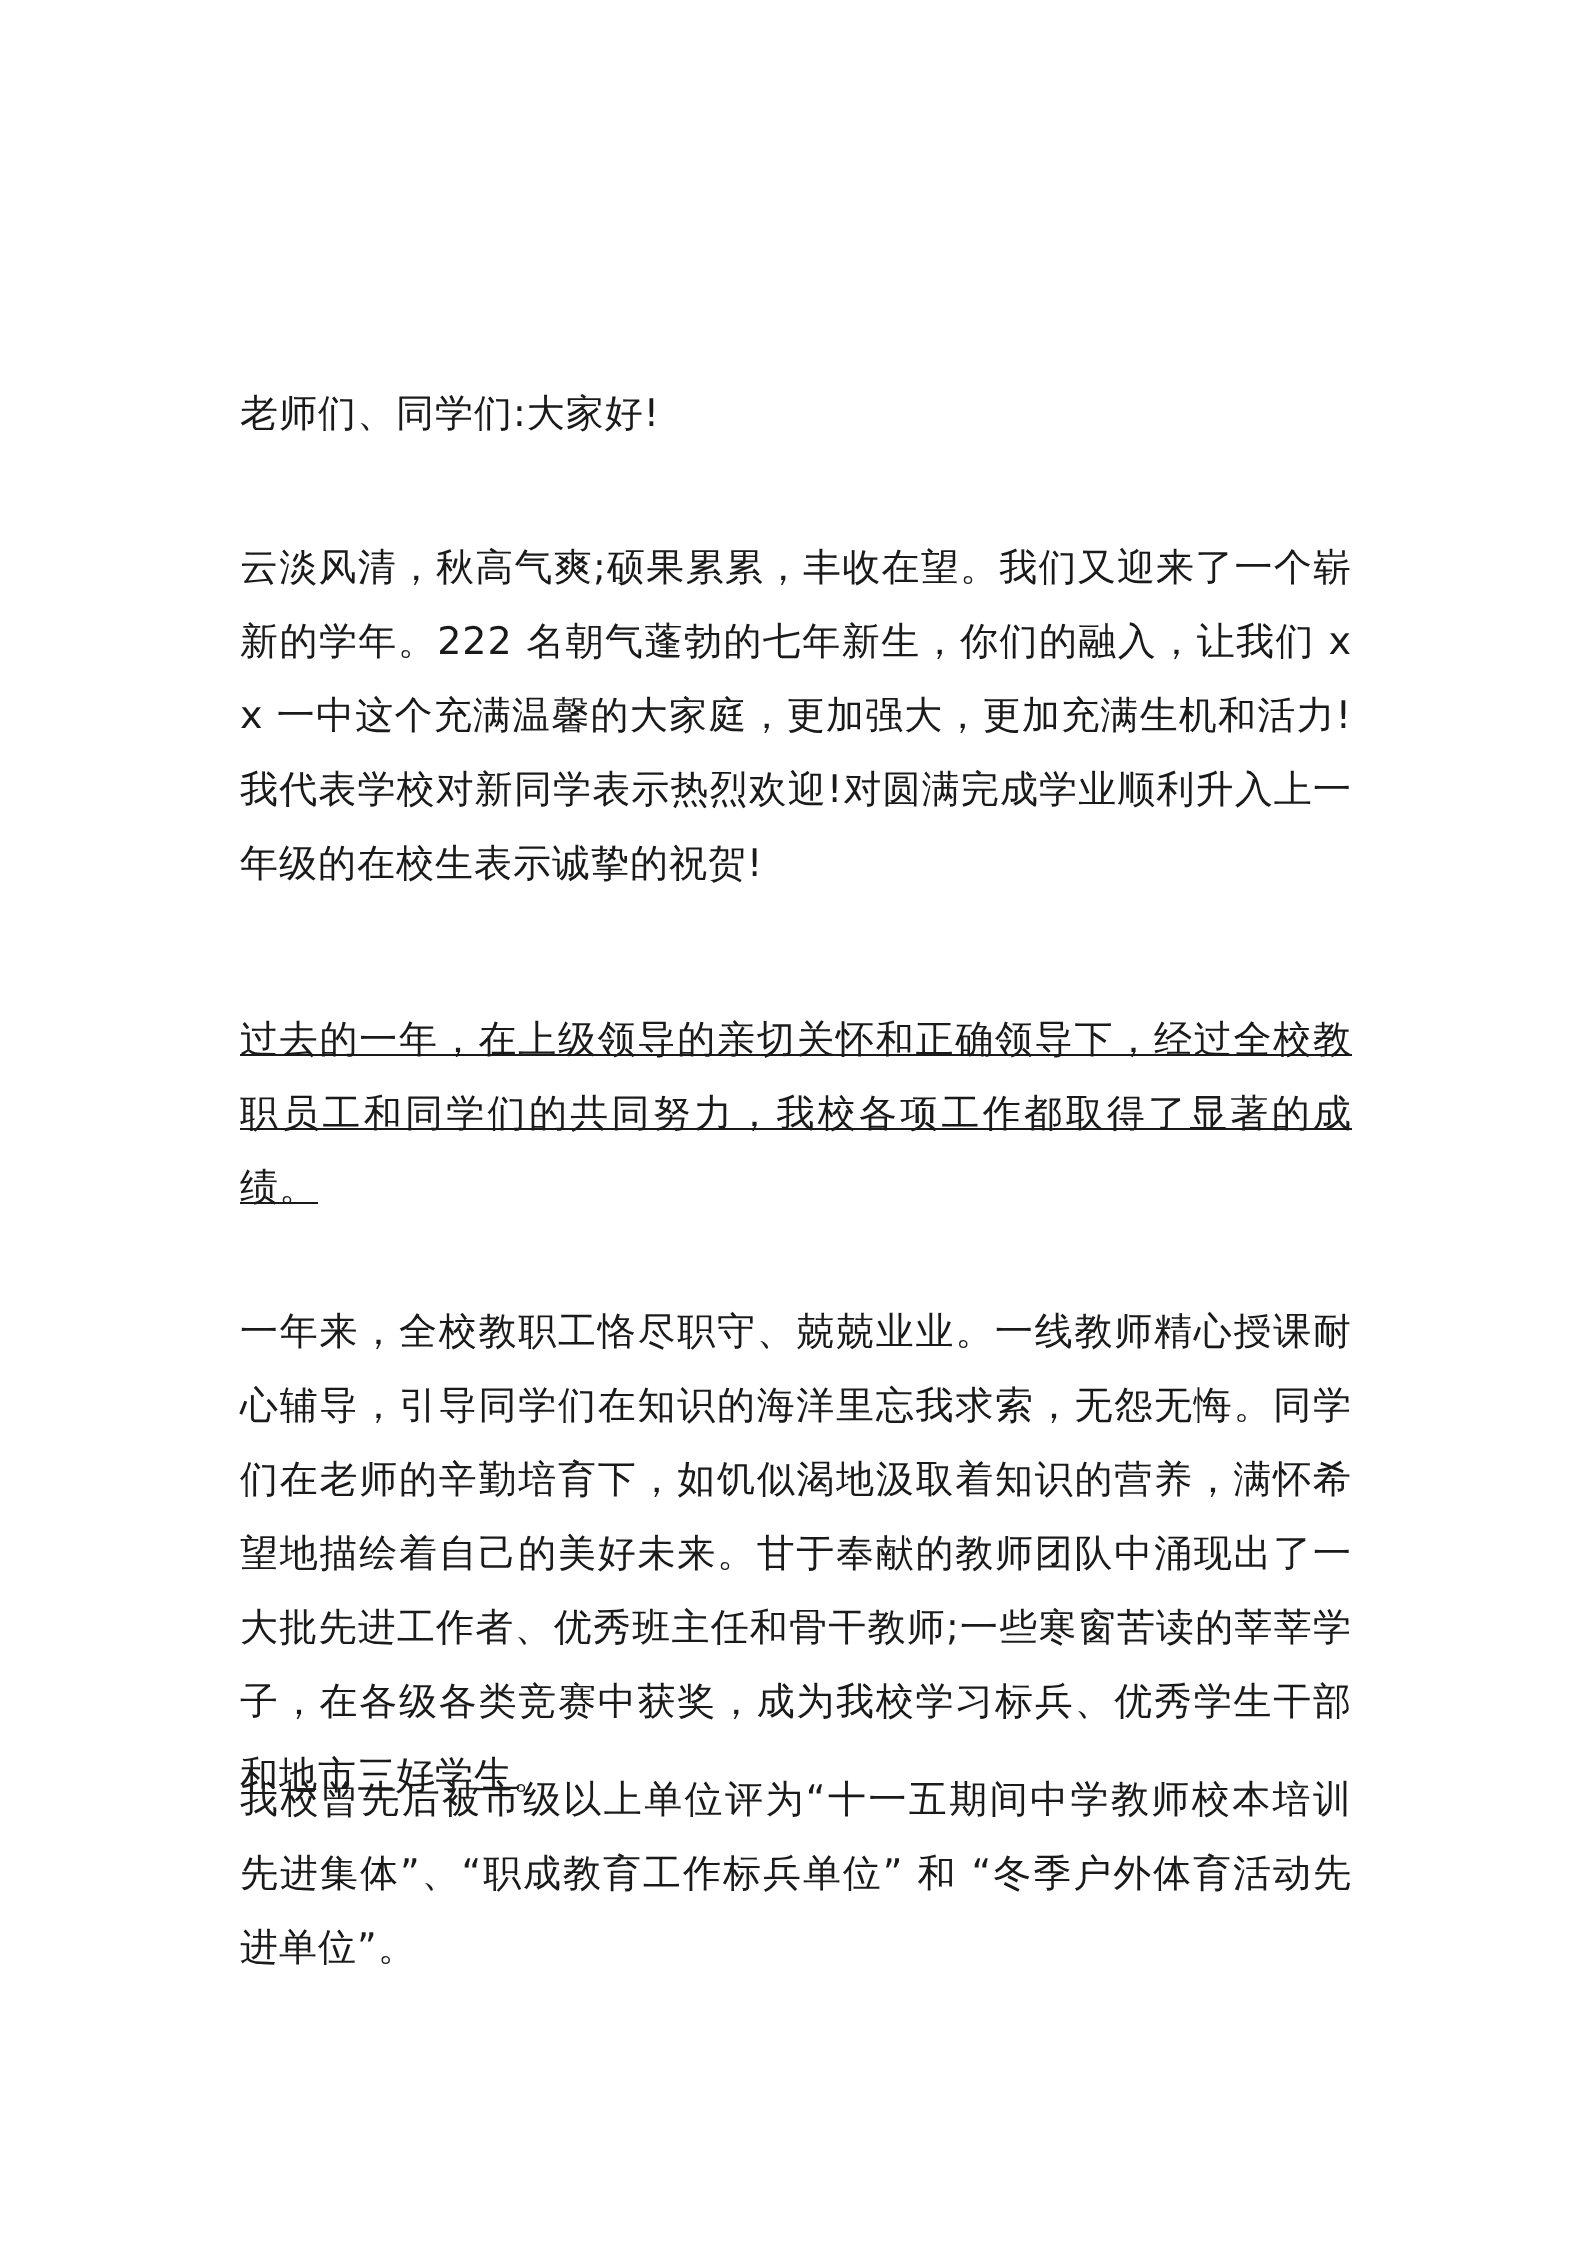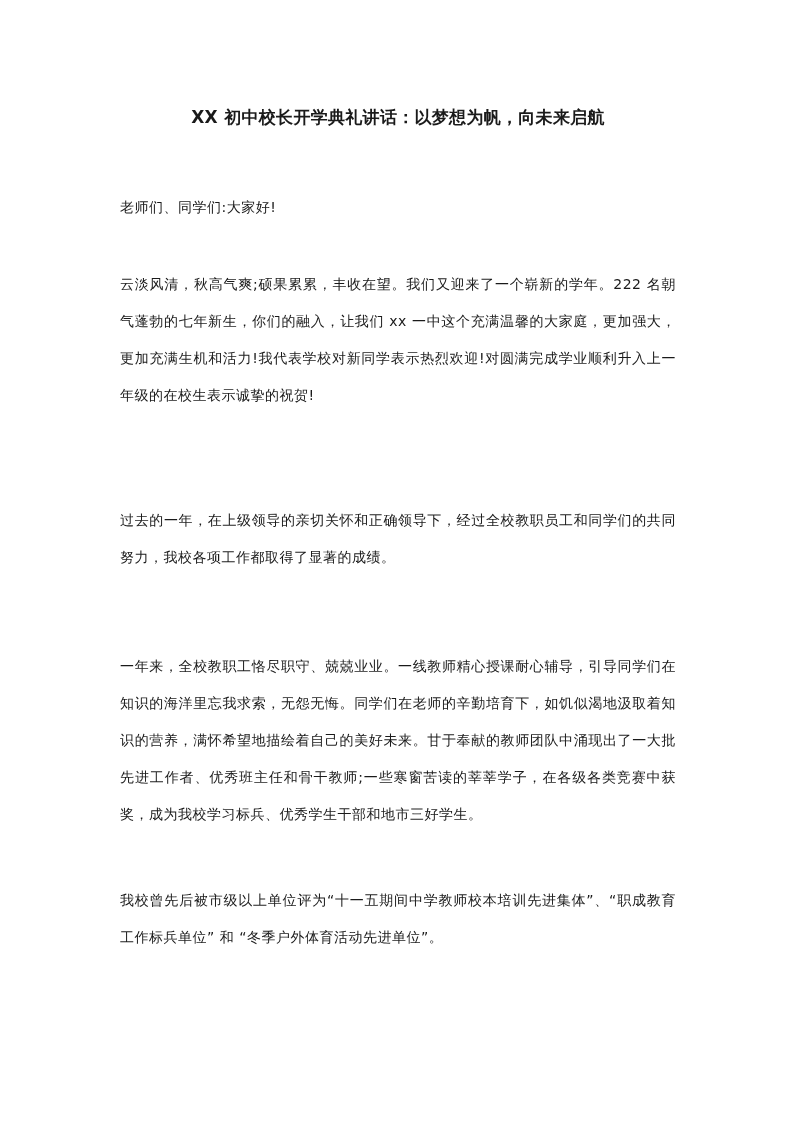--- a/index.html
+++ b/index.html
@@ -1,31 +1,30 @@
 <!DOCTYPE html>
 <html><head>
 <meta charset="utf-8">
 <style>
   html, body { margin: 0; padding: 0; background: #ffffff; }
   body { width: 793px; height: 1122px; position: relative; overflow: hidden;
          font-family: "DejaVu Sans", sans-serif; color: #1a1a1a; }
   .page { position: absolute; left: 120px; top: 100px; width: 556px; }
   .title { text-align: center; font-weight: bold; font-size: 17px; line-height: 24px;
            margin: 5px 0 0 0; letter-spacing: 0.3px; }
-  .para { font-size: 14px; line-height: 37px; margin: 0; text-align: justify;
+  .para { font-size: 19px; line-height: 37px; margin: 0; text-align: justify;
           letter-spacing: 0.5px; word-break: break-all; }
   .greet { position: absolute; top: 89px; }
   .p1 { position: absolute; top: 166px; }
-  .p2 { position: absolute; top: 402px; }
+  .p2 { position: absolute; top: 402px; text-decoration: underline; }
   .p3 { position: absolute; top: 548px; }
   .p4 { position: absolute; top: 782px; }
 </style>
 </head>
 <body>
 
 <div class="page">
-  <h1 class="title">XX 初中校长开学典礼讲话：以梦想为帆，向未来启航</h1>
   <p class="para greet">老师们、同学们:大家好!</p>
   <p class="para p1">云淡风清，秋高气爽;硕果累累，丰收在望。我们又迎来了一个崭新的学年。222 名朝气蓬勃的七年新生，你们的融入，让我们 xx 一中这个充满温馨的大家庭，更加强大，更加充满生机和活力!我代表学校对新同学表示热烈欢迎!对圆满完成学业顺利升入上一年级的在校生表示诚挚的祝贺!</p>
   <p class="para p2">过去的一年，在上级领导的亲切关怀和正确领导下，经过全校教职员工和同学们的共同努力，我校各项工作都取得了显著的成绩。</p>
   <p class="para p3">一年来，全校教职工恪尽职守、兢兢业业。一线教师精心授课耐心辅导，引导同学们在知识的海洋里忘我求索，无怨无悔。同学们在老师的辛勤培育下，如饥似渴地汲取着知识的营养，满怀希望地描绘着自己的美好未来。甘于奉献的教师团队中涌现出了一大批先进工作者、优秀班主任和骨干教师;一些寒窗苦读的莘莘学子，在各级各类竞赛中获奖，成为我校学习标兵、优秀学生干部和地市三好学生。</p>
   <p class="para p4">我校曾先后被市级以上单位评为“十一五期间中学教师校本培训先进集体”、“职成教育工作标兵单位” 和 “冬季户外体育活动先进单位”。</p>
 </div>
 
 </body></html>

